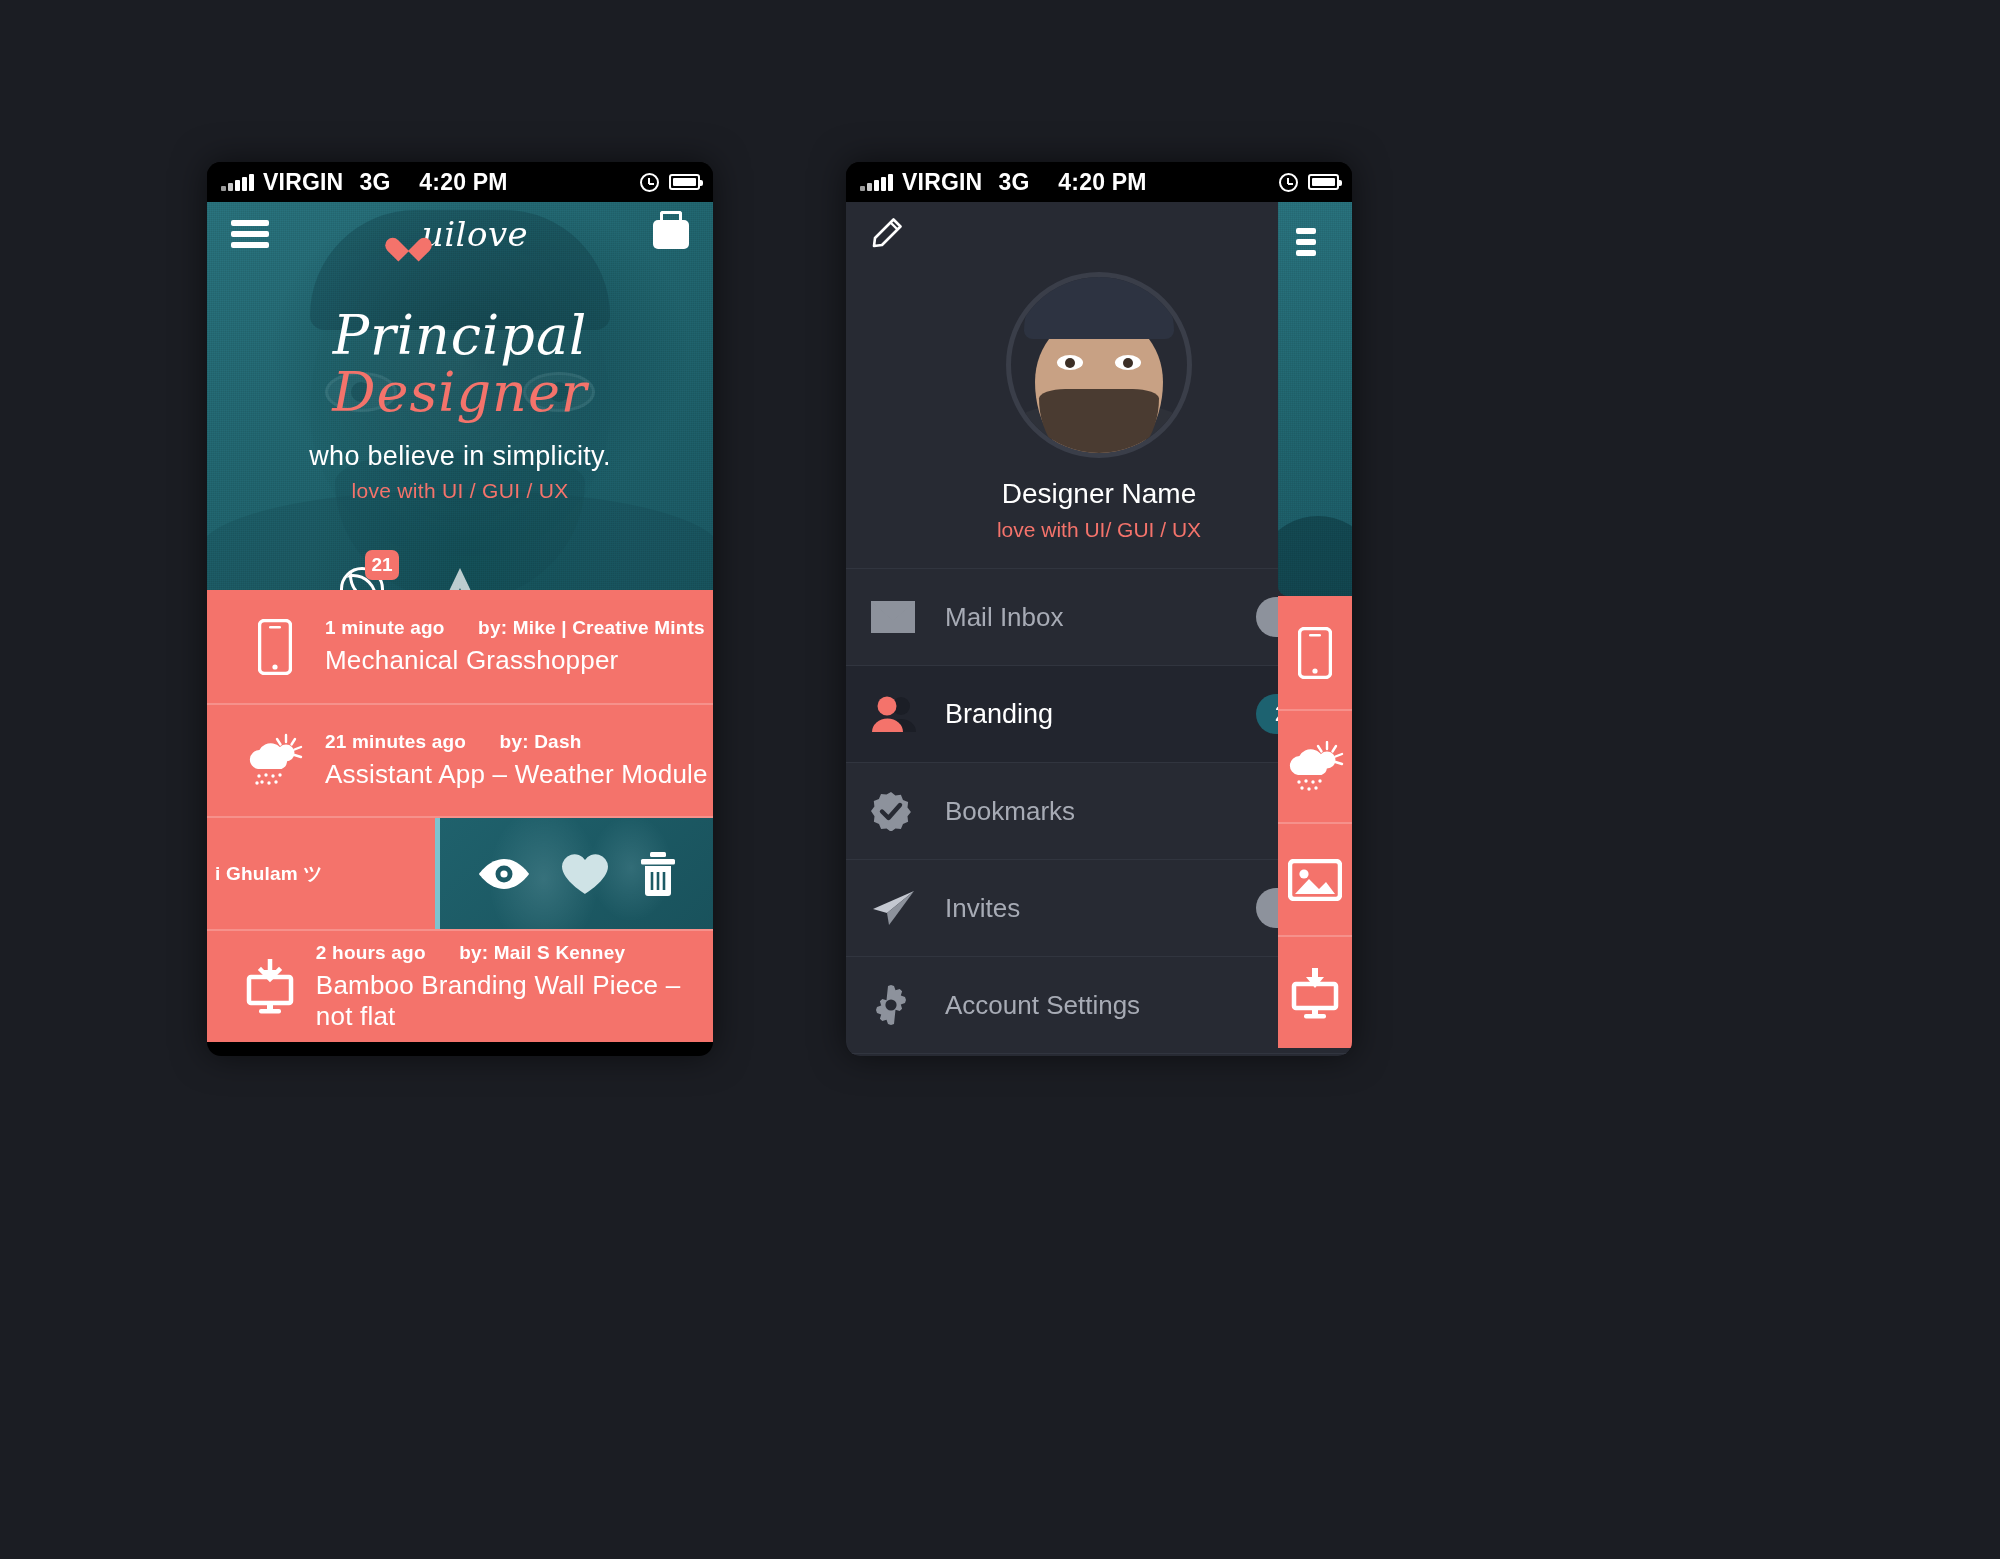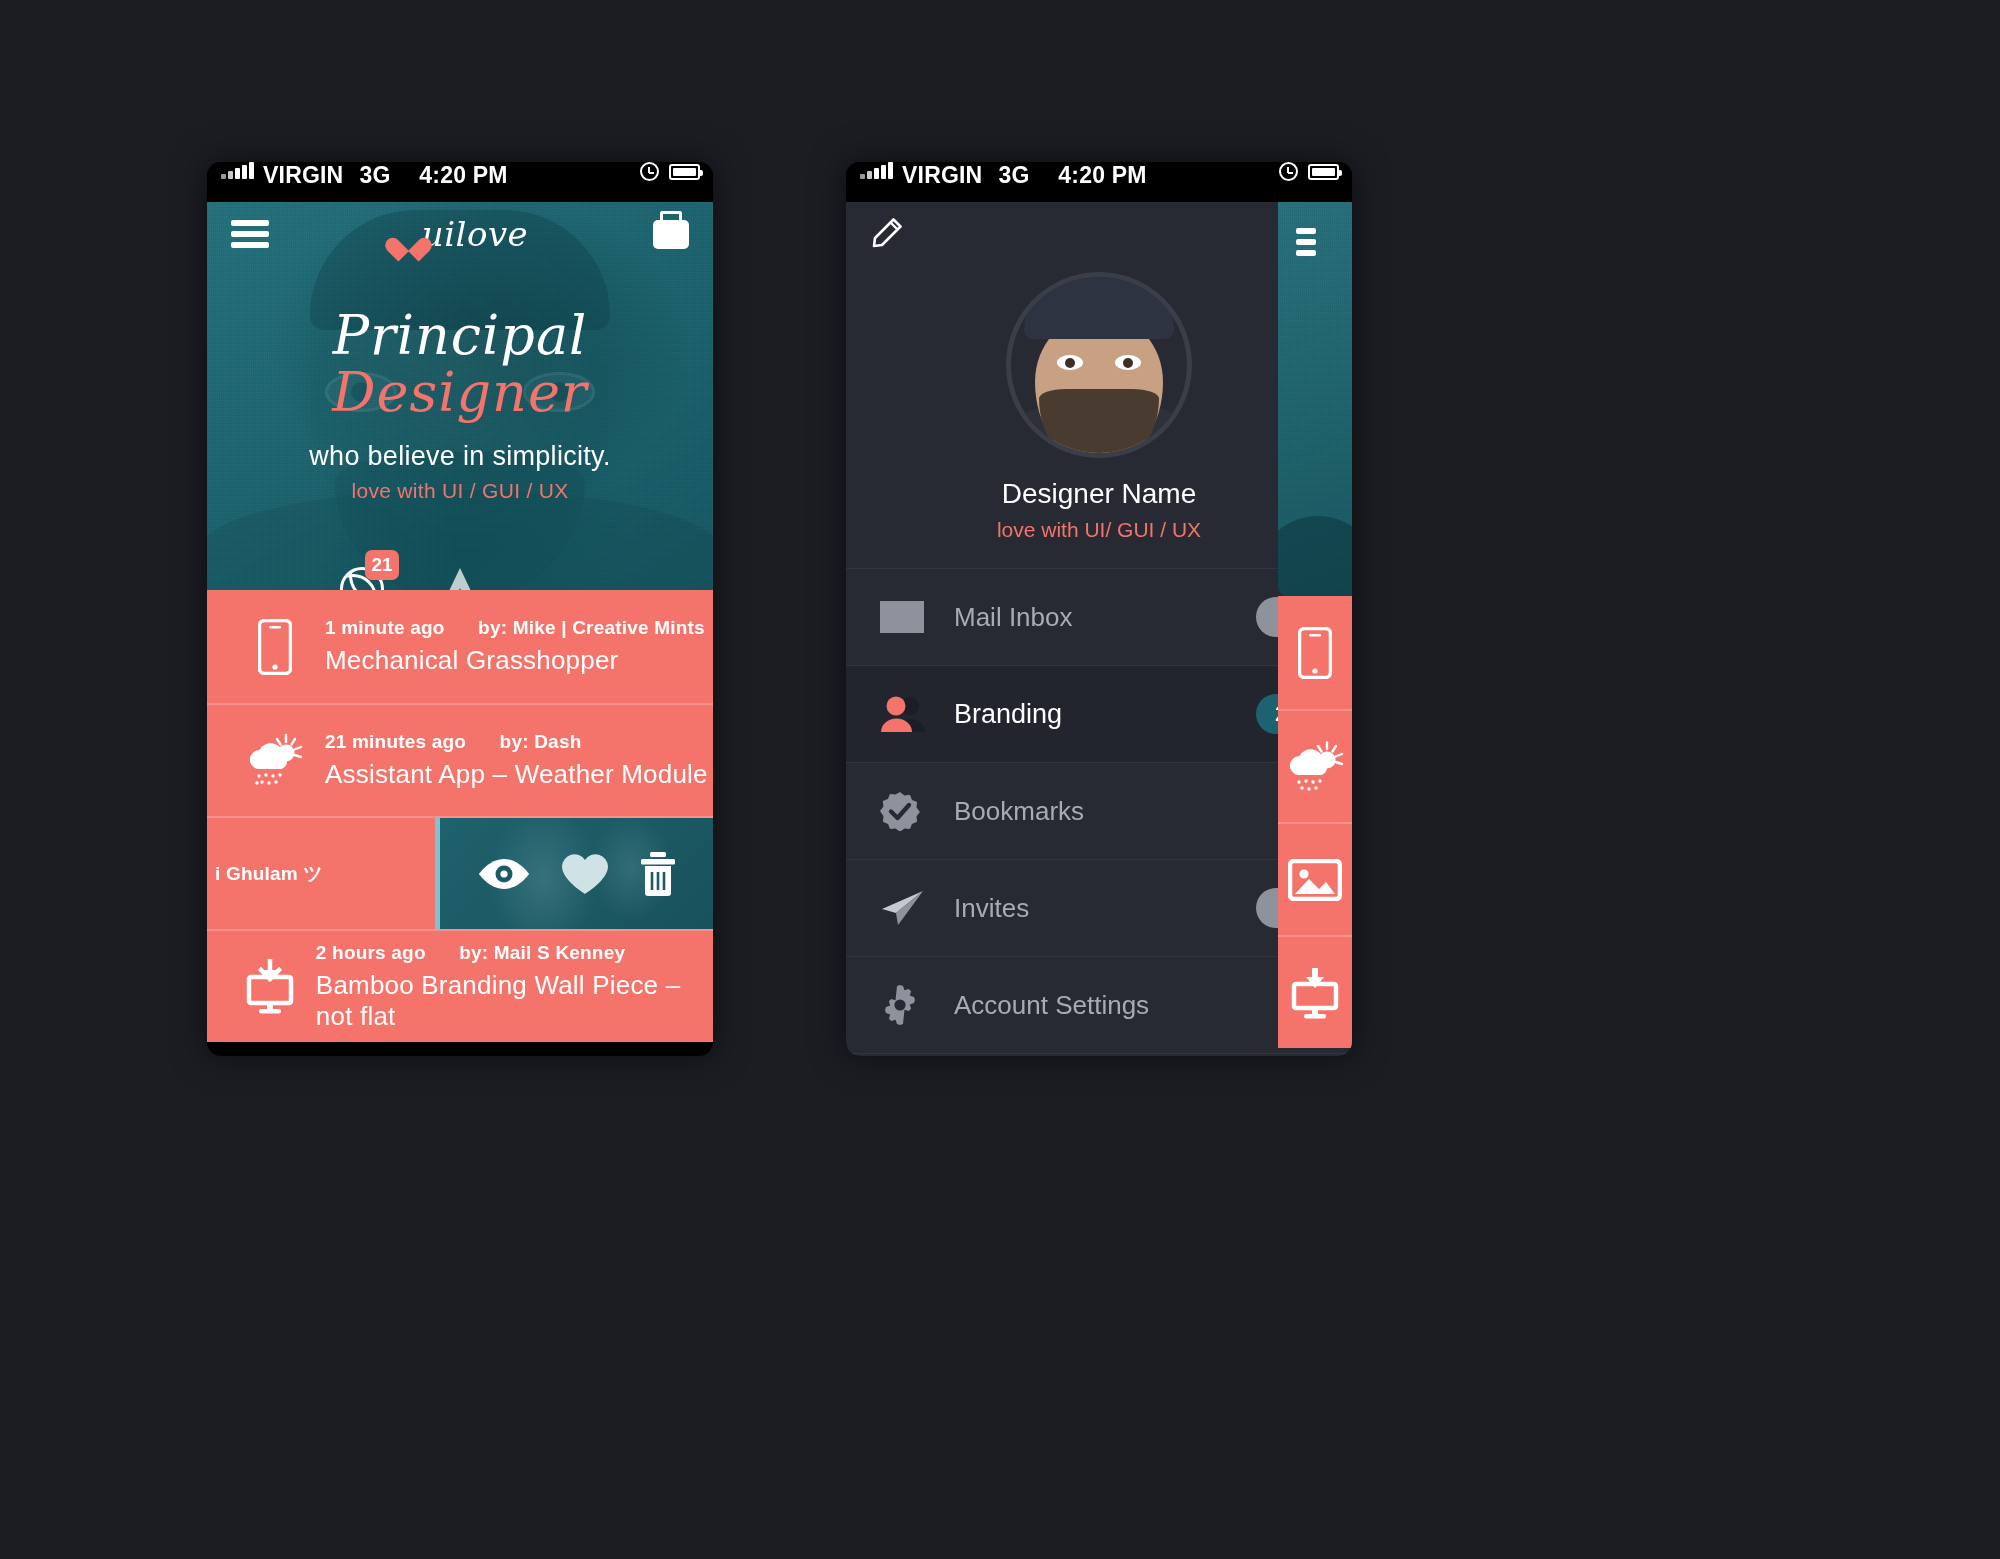--- a/index.html
+++ b/index.html
@@ -18,21 +18,21 @@
     overflow: hidden;
     background: #000;
     box-shadow: 0 0 34px rgba(0,0,0,.55);
   }
   #phone-left  { left: 207px; top: 162px; width: 506px; height: 894px; }
   #phone-right { left: 846px; top: 162px; width: 506px; height: 894px; }
 
   
   .statusbar {
     height: 40px; background: #000; color: #fff;
-    display: flex; align-items: flex-start;
+    display: flex; align-items: center;
     font-size: 23px; font-weight: bold; letter-spacing: .2px;
     padding: 0 14px; position: relative;
   }
   .sig { display: flex; align-items: flex-end; gap: 2px; height: 17px; margin-right: 9px; }
   .sig i { display:block; width: 5px; background: #fff; border-radius: 1px; }
   .sig i:nth-child(1){ height: 5px; background:#9a9a9a;}
   .sig i:nth-child(2){ height: 8px; background:#c9c9c9;}
   .sig i:nth-child(3){ height: 11px;}
   .sig i:nth-child(4){ height: 14px;}
   .sig i:nth-child(5){ height: 17px;}
@@ -164,21 +164,21 @@
   .avatar .ph-eye::after{ content:""; position:absolute; left:50%; top:50%; transform:translate(-50%,-50%);
     width:10px; height:10px; border-radius:50%; background:#3c2f26;}
   .avatar .ph-beard { position:absolute; left:50%; top:112px; transform:translateX(-50%);
     width:120px; height:80px; border-radius:22% 22% 48% 48%/12% 12% 88% 88%; background:#4a3b31; }
   .avatar .ph-body { position:absolute; left:50%; bottom:-10px; transform:translateX(-50%);
     width:210px; height:56px; border-radius:60px 60px 0 0; background:#2e3139; }
   .r-name { margin-top: 20px; font-size: 28px; color: #fff; font-weight: 300; }
   .r-tag { margin-top: 8px; font-size: 21px; color: #f4736b; }
 
   .menu { margin-top: 26px; border-top: 1px solid #31353f; }
-  .mrow { height: 97px; display: flex; align-items: center; padding: 0 34px;
+  .mrow { height: 97px; display: flex; align-items: center; padding: 0 25px;
           border-bottom: 1px solid #31353f; position: relative; cursor: pointer; }
   .mrow.active { background: #22252e; }
   .mrow .micon { width: 74px; display: flex; align-items: center; }
   .mlabel { font-size: 26px; color: #a7abb5; font-weight: 300; }
   .mrow.active .mlabel { color: #ffffff; font-size: 27px; }
   .mbadge { position: absolute; right: 34px; min-width: 62px; height: 40px; border-radius: 20px;
             background: #8d929c; color: #fff; font-size: 22px; display: flex;
             align-items: center; justify-content: center; }
   .mbadge.teal { background: #1d6270; }
   .eject-wrap { height: 126px; display: flex; align-items: center; justify-content: center; }

